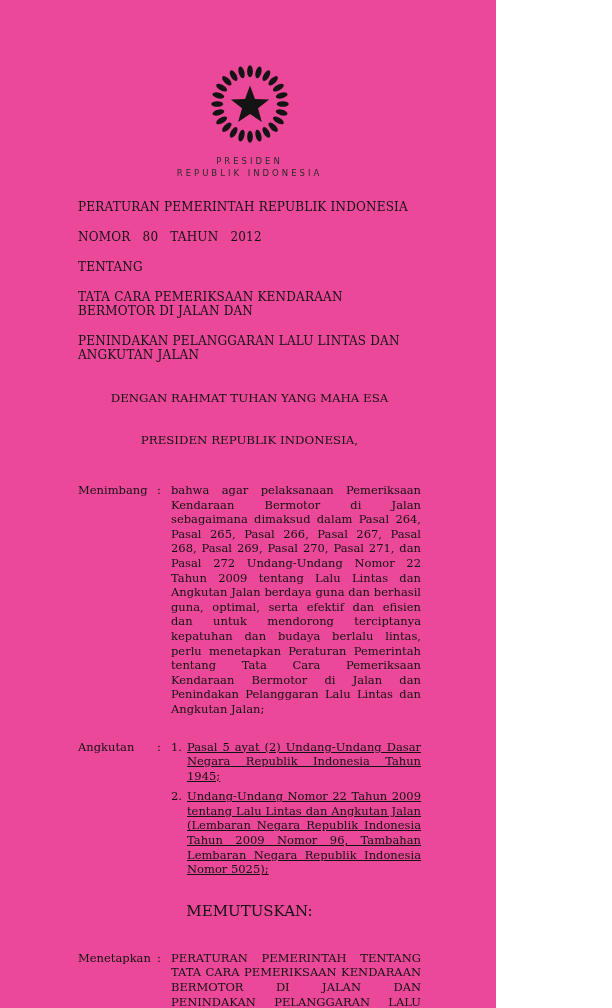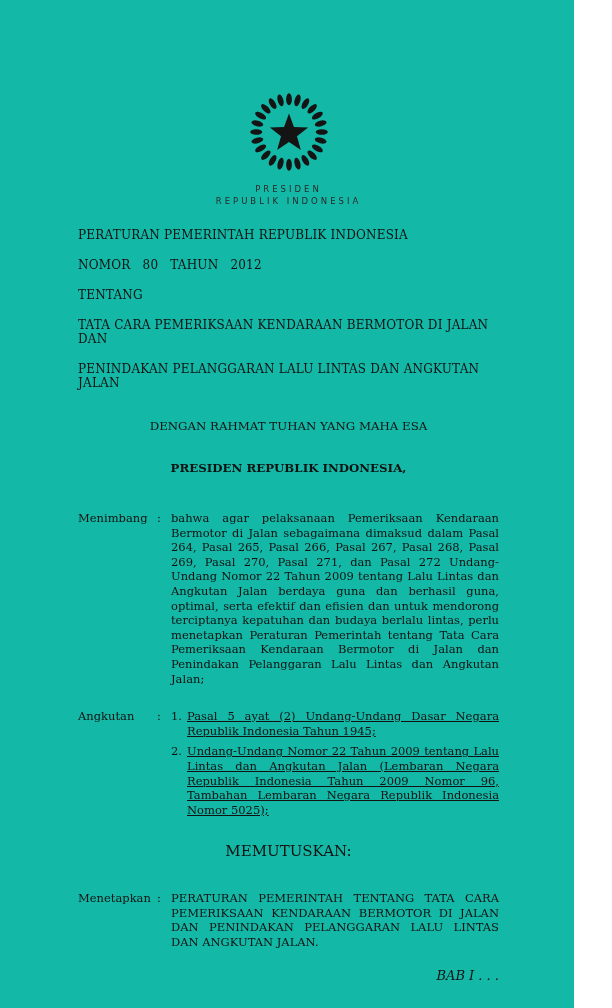--- a/index.html
+++ b/index.html
@@ -1,22 +1,22 @@
 <!DOCTYPE html>
 <html><head>
 <meta charset="utf-8">
 <style>
   html, body { margin: 0; padding: 0; background: #ffffff; }
   .page {
     position: relative;
-    width: 574px;
+    width: 496px;
     height: 1008px;
-    background: #14b8a6;
+    background: #ec4899;
     box-sizing: border-box;
-    padding: 90px 75px 0 78px;
+    padding: 62px 75px 0 78px;
     font-family: "DejaVu Serif", "Liberation Serif", serif;
     color: #121212;
     overflow: hidden;
   }
   .emblem { width: 86px; margin: 0 auto; text-align: center; }
   .letterhead { text-align: center; margin-top: 5px; }
   .lh-line {
     font-family: "DejaVu Sans", "Liberation Sans", sans-serif;
     font-size: 8.5px;
     letter-spacing: 3px;
@@ -24,21 +24,21 @@
     line-height: 12px;
   }
   .titles { margin-top: 21px; }
   .title-line {
     font-size: 12px;
     letter-spacing: 0.2px;
     margin-bottom: 16px;
   }
   .nomor { white-space: pre; }
   .invocation { text-align: center; margin-top: 29px; font-size: 11.8px; }
-  .authority { text-align: center; margin-top: 28px; font-size: 11.8px; font-weight: bold; }
+  .authority { text-align: center; margin-top: 28px; font-size: 11.8px; }
 
   .clause {
     display: grid;
     grid-template-columns: 79px 14px 1fr;
     font-size: 11.5px;
     line-height: 14.6px;
   }
   .clause .label { white-space: nowrap; }
   .clause .colon { text-align: left; }
   .clause .text { text-align: justify; }

